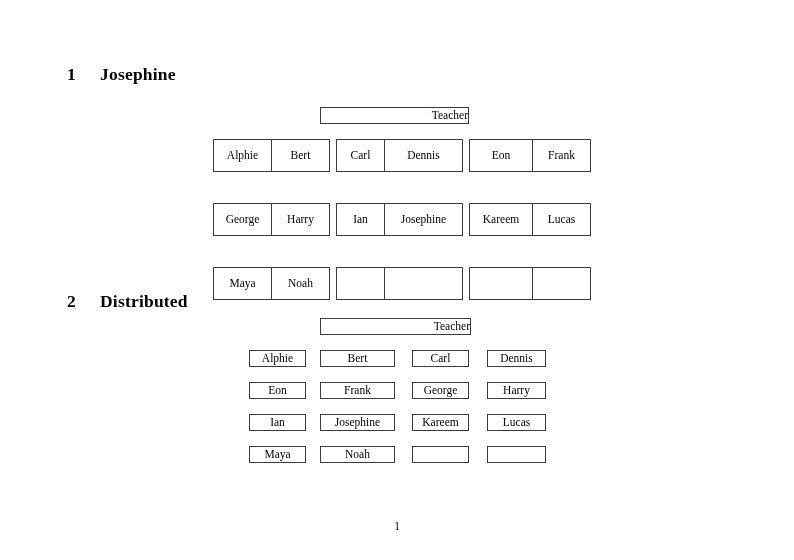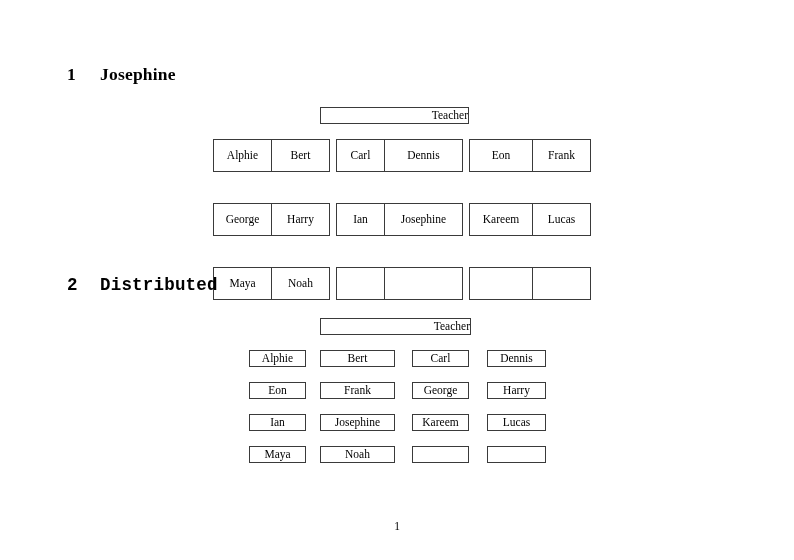--- a/index.html
+++ b/index.html
@@ -28,21 +28,21 @@
   }
   .section-heading .sec-num {
     display: inline-block;
     width: 33px;
   }
   .section-heading .sec-title {
     display: inline-block;
   }
 
   #heading-classical   { top: 64px;  }
-  #heading-distributed { top: 275px; font-family: Liberation Mono, monospace; }
+  #heading-distributed { top: 291px; }
 
   
   .tbl {
     position: absolute;
     border-collapse: collapse;
     table-layout: fixed;
     font-size: 11.5px;
     line-height: 1;
   }
   .tbl td {

